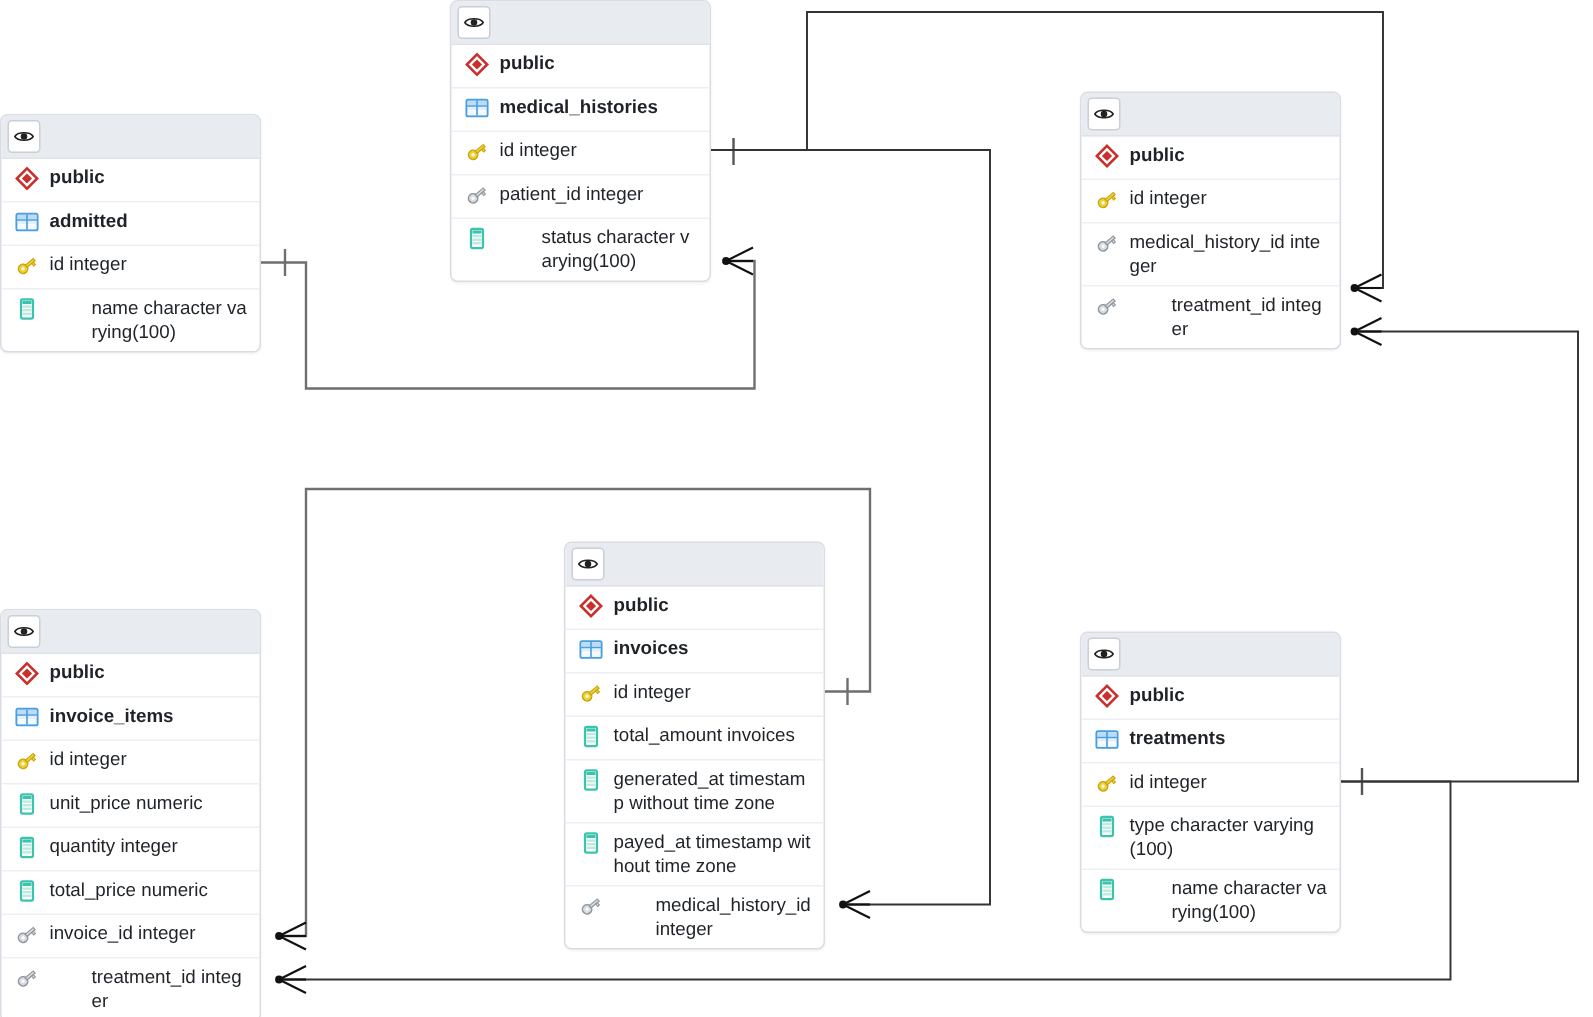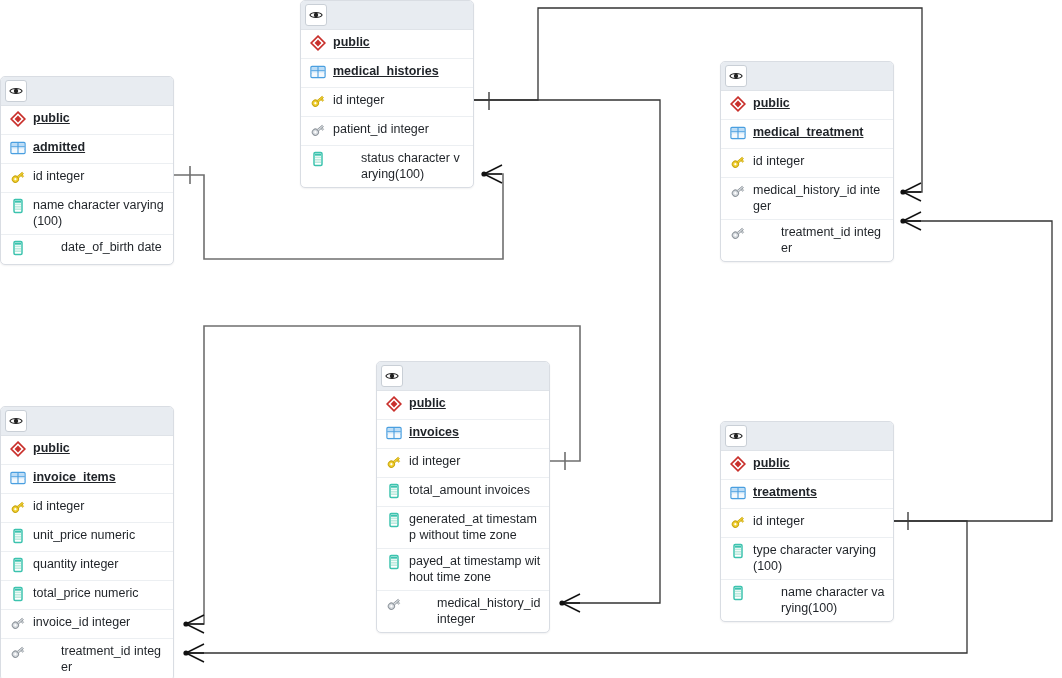--- a/index.html
+++ b/index.html
@@ -50,21 +50,21 @@
   .row:last-child{border-bottom:none;gap:28px;}
   .row .ico{
     flex:0 0 auto;
     width:16px;height:16px;
     margin-right:7px;
     margin-top:0px;
     display:block;
   }
   .row .txt{flex:1 1 auto;word-break:break-all;}
   .row.schema .txt,.row.tname .txt{font-weight:bold;}
-  .row.schema,.row.tname{min-height:29px;text-decoration:underline;}
+  .row.schema,.row.tname{min-height:29px;}
 </style>
 </head>
 <body>
 
 <div id="canvas">
 
   <svg id="edges" viewBox="0 0 1062 678" width="1062" height="678" xmlns="http://www.w3.org/2000/svg">
     <defs>
       <g id="crow-right">
         <path d="M0,0 L-18,-9" stroke="#111" stroke-width="1.4" fill="none"></path>
@@ -150,30 +150,20 @@
       <div class="row col">
         <span class="ico"><svg viewBox="0 0 16 16" width="16" height="16">
             <rect x="4" y="1.6" width="8" height="12.8" rx="1.2" fill="#ffffff" stroke="#3cc3ae" stroke-width="1.5"></rect>
             <rect x="5" y="2.6" width="6" height="2.1" fill="#3cc3ae"></rect>
             <rect x="5" y="5.6" width="6" height="1.6" fill="#bdeade"></rect>
             <rect x="5" y="8" width="6" height="1.6" fill="#bdeade"></rect>
             <rect x="5" y="10.4" width="6" height="1.6" fill="#bdeade"></rect>
           </svg></span>
         <span class="txt">name character varying(100)</span>
       </div>
-      <div class="row col">
-        <span class="ico"><svg viewBox="0 0 16 16" width="16" height="16">
-            <rect x="4" y="1.6" width="8" height="12.8" rx="1.2" fill="#ffffff" stroke="#3cc3ae" stroke-width="1.5"></rect>
-            <rect x="5" y="2.6" width="6" height="2.1" fill="#3cc3ae"></rect>
-            <rect x="5" y="5.6" width="6" height="1.6" fill="#bdeade"></rect>
-            <rect x="5" y="8" width="6" height="1.6" fill="#bdeade"></rect>
-            <rect x="5" y="10.4" width="6" height="1.6" fill="#bdeade"></rect>
-          </svg></span>
-        <span class="txt">date_of_birth date</span>
-      </div>
     </div>
     <div class="table-node" style="left: 300px; top: 0px; width: 174px;">
       <div class="node-header">
         <div class="eye-btn">
           <svg viewBox="0 0 16 16" width="14" height="14">
             <path d="M1 8 C3.2 4.2 12.8 4.2 15 8 C12.8 11.8 3.2 11.8 1 8 Z" fill="#ffffff" stroke="#222" stroke-width="1.2"></path>
             <circle cx="8" cy="8" r="2.5" fill="#222"></circle>
           </svg>
         </div>
       </div>
@@ -237,31 +227,20 @@
           </svg>
         </div>
       </div>
       <div class="row schema">
         <span class="ico"><svg viewBox="0 0 16 16" width="16" height="16">
             <path d="M8 1.2 14.8 8 8 14.8 1.2 8Z" fill="none" stroke="#c9302c" stroke-width="1.7"></path>
             <path d="M8 4.6 11.4 8 8 11.4 4.6 8Z" fill="#c9302c"></path>
           </svg></span>
         <span class="txt">public</span>
       </div>
-      <div class="row tname">
-        <span class="ico"><svg viewBox="0 0 16 16" width="16" height="16">
-            <rect x="1" y="2.5" width="14" height="11" rx="1" fill="#ffffff" stroke="#4a9fe0" stroke-width="1.4"></rect>
-            <rect x="1.7" y="3.2" width="12.6" height="3" fill="#bcdcf6"></rect>
-            <rect x="1.7" y="6.8" width="12.6" height="2.6" fill="#e3f0fb"></rect>
-            <rect x="1.7" y="10" width="12.6" height="2.8" fill="#f4f9fd"></rect>
-            <line x1="8" y1="3" x2="8" y2="13" stroke="#4a9fe0" stroke-width="1.1"></line>
-            <line x1="1.4" y1="6.7" x2="14.6" y2="6.7" stroke="#4a9fe0" stroke-width="1"></line>
-          </svg></span>
-        <span class="txt">medical_treatment</span>
-      </div>
       <div class="row col">
         <span class="ico"><svg viewBox="0 0 16 16" width="16" height="16">
             <g transform="rotate(-40 8 8)">
               <circle cx="4.6" cy="8" r="3.1" fill="#f2d132" stroke="#c9a50d" stroke-width="1"></circle>
               <circle cx="4.6" cy="8" r="1.1" fill="#ffffff"></circle>
               <rect x="7.2" y="7.1" width="7" height="1.9" fill="#f2d132" stroke="#c9a50d" stroke-width="0.8"></rect>
               <rect x="11.2" y="9" width="1.5" height="2.1" fill="#f2d132" stroke="#c9a50d" stroke-width="0.7"></rect>
             </g>
           </svg></span>
         <span class="txt">id integer</span>

